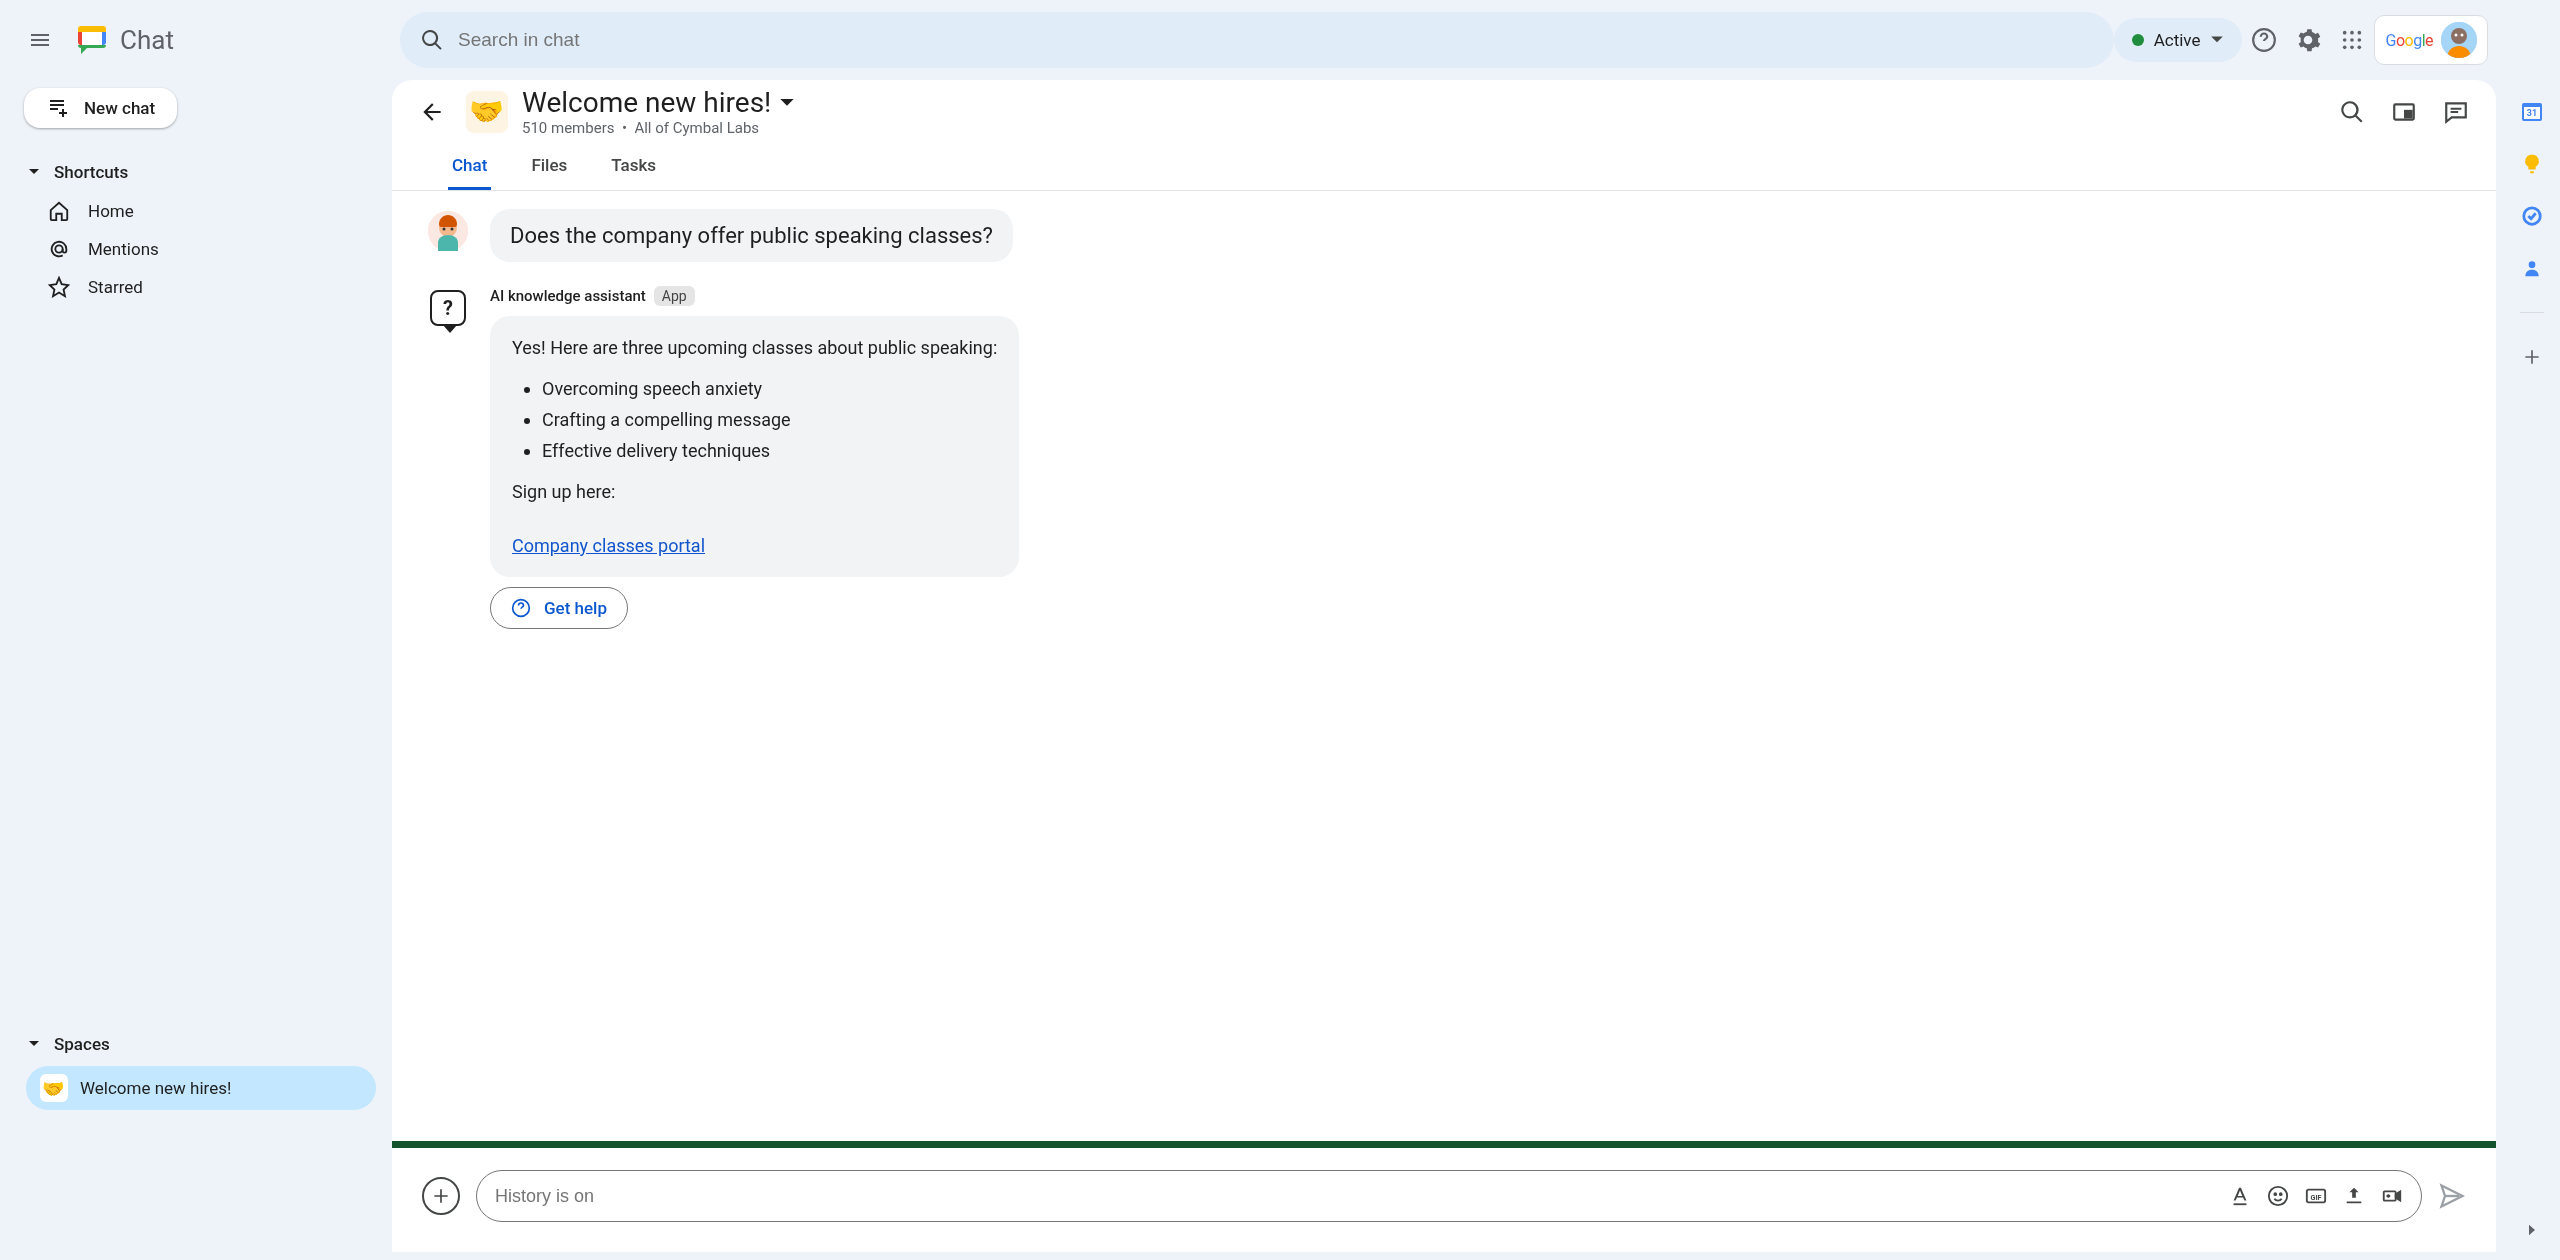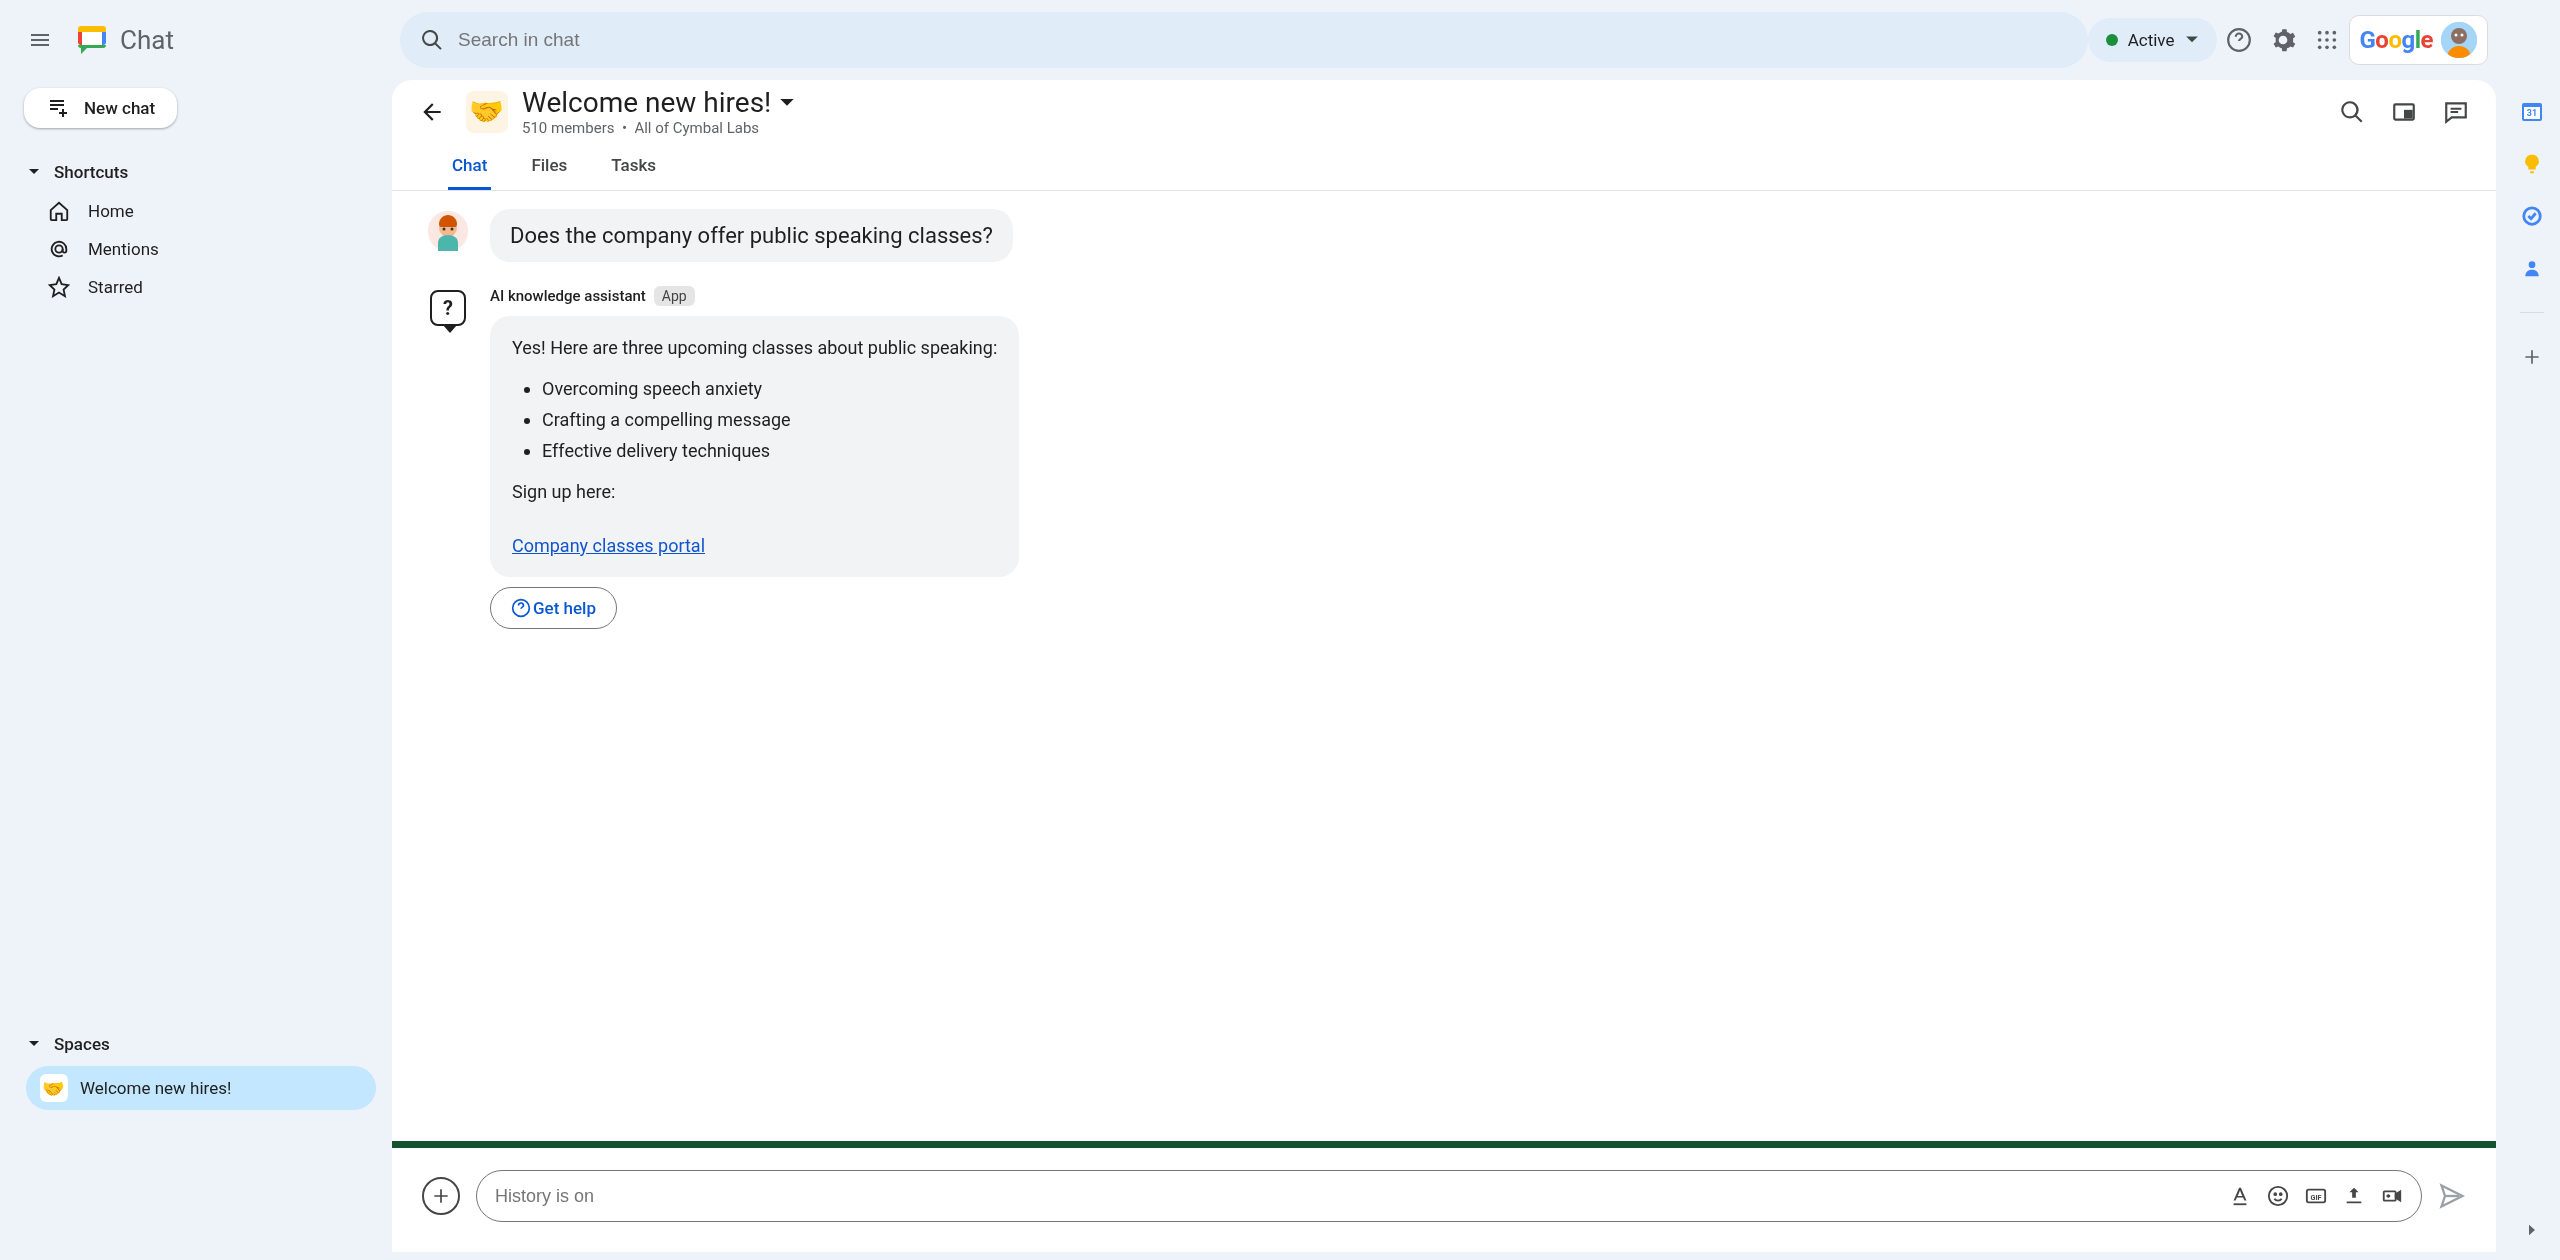--- a/index.html
+++ b/index.html
@@ -24,21 +24,21 @@
 
 .main-col { flex: 1; display: flex; flex-direction: column; min-width: 0; }
 .top-bar { display: flex; align-items: center; padding: 8px 16px 8px 8px; height: 80px; }
 .search-box { flex: 1; background: #e1ecf9; border-radius: 30px; height: 56px; display: flex; align-items: center; padding: 0 20px; gap: 14px; }
 .search-box input { border: none; background: transparent; outline: none; font-size: 19px; color: #44474e; flex: 1; }
 .status-pill { background: #e1ecf9; border-radius: 26px; padding: 12px 18px; display: flex; align-items: center; gap: 10px; cursor: pointer; justify-content: center; }
 .status-dot { width: 12px; height: 12px; border-radius: 50%; background: #1e8e3e; }
 .status-label { font-size: 17px; color: #1f1f1f; }
 .icon-btn { width: 44px; height: 44px; border-radius: 50%; display: flex; align-items: center; justify-content: center; cursor: pointer; color: #5f6368; }
 .google-badge { background: #fff; border-radius: 10px; padding: 6px 10px; display: flex; align-items: center; gap: 8px; border: 1px solid #dadce0; }
-.google-text { font-size: 24px; font-weight: 700; letter-spacing: -0.5px; }
+.google-text { font-size: 16px; font-weight: 400; letter-spacing: -0.5px; }
 .avatar-sm { width: 36px; height: 36px; border-radius: 50%; background: #a5d6f7; display: flex; align-items: center; justify-content: center; font-size: 20px; overflow: hidden; }
 
 .content-panel { background: #fff; margin: 0 8px 8px 0; border-radius: 20px 20px 0 0; flex: 1; display: flex; flex-direction: column; overflow: hidden; }
 .space-header { display: flex; align-items: center; padding: 6px 18px; gap: 12px; }
 .back-btn { width: 44px; height: 44px; display: flex; align-items: center; justify-content: center; cursor: pointer; border-radius: 50%; }
 .space-header-main { flex: 1; display: flex; align-items: center; gap: 14px; }
 .space-icon-lg { width: 42px; height: 42px; border-radius: 8px; background: #fdf4e4; display: flex; align-items: center; justify-content: center; font-size: 28px; }
 .space-title-wrap { display: flex; flex-direction: column; }
 .space-title-row { display: flex; align-items: center; gap: 8px; cursor: pointer; }
 .space-title { font-size: 28px; font-weight: 400; }
@@ -54,21 +54,21 @@
 .user-avatar-bg { background: #fce8e3; }
 .msg-content { display: flex; flex-direction: column; gap: 10px; }
 .msg-bubble { background: #f1f3f4; border-radius: 20px; padding: 14px 20px; font-size: 22px; color: #1f1f1f; max-width: 640px; }
 .msg-sender { display: flex; align-items: center; gap: 8px; font-size: 15px; }
 .sender-name { font-weight: 500; color: #1f1f1f; }
 .app-badge { background: #e5e5e5; border-radius: 6px; padding: 2px 8px; font-size: 14px; color: #444; }
 .ai-bubble { background: #f1f3f4; border-radius: 20px; padding: 18px 22px; font-size: 18px; max-width: 640px; line-height: 1.5; }
 .ai-bubble ul { margin: 14px 0 14px 30px; }
 .ai-bubble li { margin: 4px 0; }
 .ai-link { color: #1155cc; text-decoration: underline; cursor: pointer; }
-.get-help-btn { border: 1px solid #747775; border-radius: 24px; padding: 10px 20px; display: inline-flex; align-items: flex-start; gap: 2px; cursor: pointer; color: #0b57d0; font-size: 17px; font-weight: 500; width: fit-content; }
+.get-help-btn { border: 1px solid #747775; border-radius: 24px; padding: 10px 20px; display: inline-flex; align-items: flex-start; gap: 13px; cursor: pointer; color: #0b57d0; font-size: 17px; font-weight: 500; width: fit-content; }
 .bot-avatar { border: 2.5px solid #1f1f1f; border-radius: 8px; width: 36px; height: 36px; display: flex; align-items: center; justify-content: center; position: relative; }
 .bot-avatar::after { content: ''; position: absolute; bottom: -9px; left: 11px; width: 0; height: 0; border-left: 7px solid transparent; border-right: 7px solid transparent; border-top: 8px solid #1f1f1f; }
 .bot-q { font-size: 20px; font-weight: 700; }
 
 .composer-area { border-top: 7px solid #14532d; padding: 22px 30px 30px; display: flex; align-items: center; gap: 16px; }
 .add-btn { width: 38px; height: 38px; border: 2px solid #444746; border-radius: 50%; display: flex; align-items: center; justify-content: center; cursor: pointer; color: #444746; font-size: 22px; flex-shrink: 0; }
 .composer-input-wrap { flex: 1; border: 1px solid #747775; border-radius: 32px; display: flex; align-items: center; padding: 14px 18px; gap: 10px; }
 .composer-input { flex: 1; border: none; outline: none; font-size: 18px; color: #444746; background: transparent; }
 .composer-icons { display: flex; gap: 16px; align-items: center; }
 .composer-icon { cursor: pointer; color: #a21caf; display: flex; }

